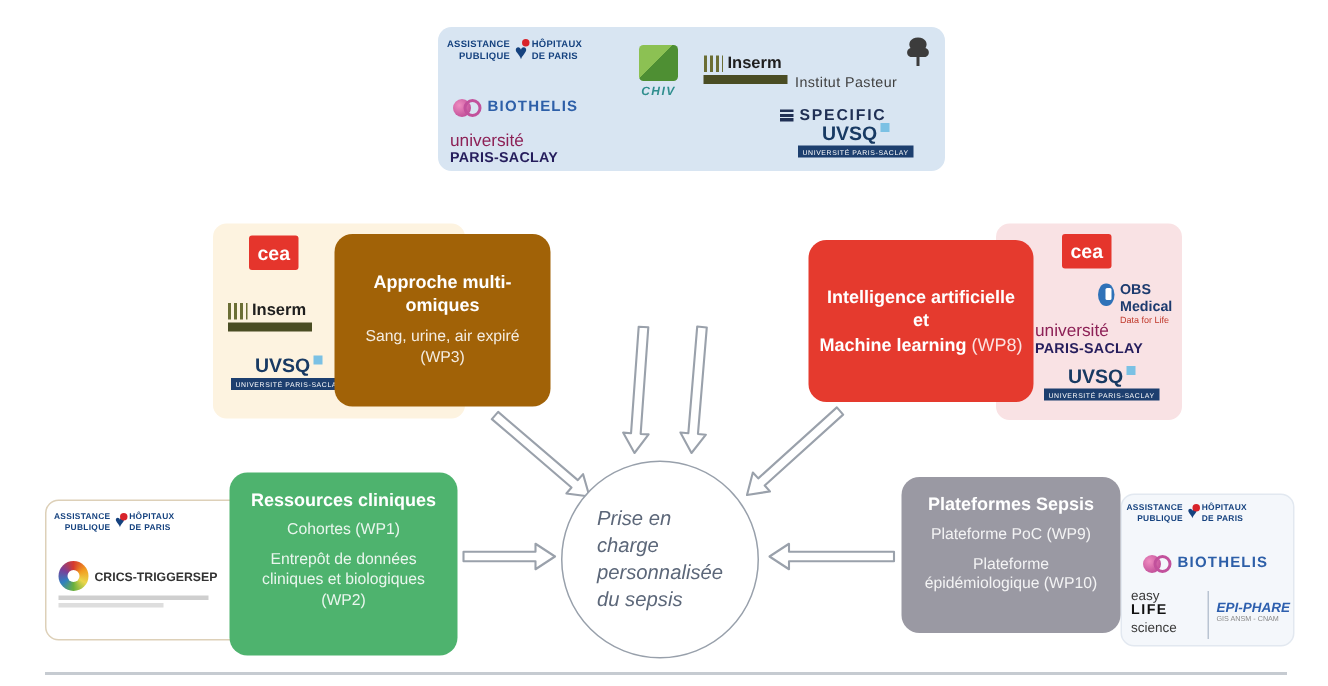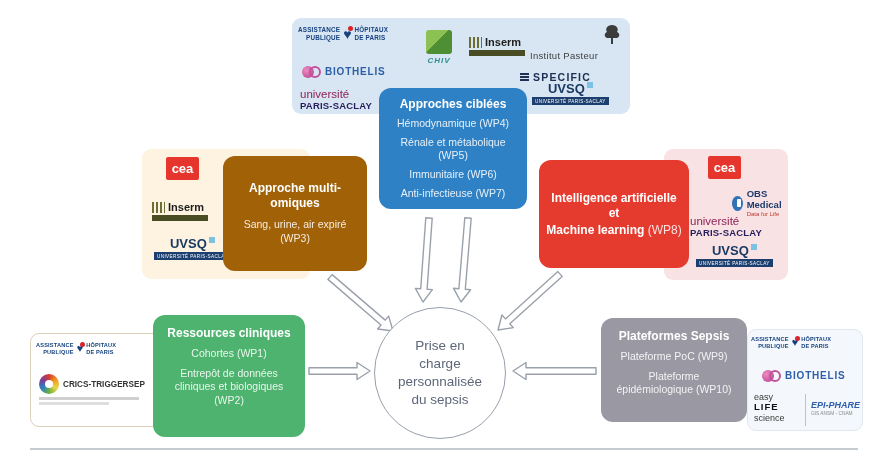--- a/index.html
+++ b/index.html
@@ -18,21 +18,21 @@
 
   .box-blue{left:379px;top:88px;width:148px;height:121px;background:#2e81c4;padding:9px 8px;gap:5px;}
   .box-orange{left:223px;top:156px;width:144px;height:115px;background:#a16207;justify-content:center;padding:8px;gap:7px;}
   .box-red{left:539px;top:160px;width:150px;height:108px;background:#e53a2e;justify-content:center;padding:8px 6px;gap:2px;}
   .box-green{left:153px;top:315px;width:152px;height:122px;background:#4eb36e;padding:11px 10px;gap:6px;}
   .box-gray{left:601px;top:318px;width:146px;height:104px;background:#9a99a3;padding:11px 8px;gap:6px;}
 
   .circle{position:absolute;left:374px;top:307px;width:132px;height:132px;z-index:2;
           background:#fff;border:1.6px solid #98a0ab;border-radius:50%;
           display:flex;align-items:center;justify-content:center;}
-  .circle-label{white-space:pre-line;text-align:center;font-size:13.5px;line-height:1.32;color:#5c6779;}
+  .circle-label{white-space:pre-line;text-align:left;font-size:13.5px;line-height:1.32;color:#5c6779;font-style:italic;}
 
   #arrows{position:absolute;left:0;top:0;z-index:1;}
   .arrow{fill:#ffffff;stroke:#9aa1ab;stroke-width:1.4;stroke-linejoin:round;}
 
   .bottom-line{position:absolute;left:30px;top:448px;width:828px;border-top:2px solid #c6cbd1;}
 
   
   .aphp{display:flex;align-items:center;gap:3px;}
   .aphp-t{font-size:6.3px;font-weight:bold;color:#15427f;line-height:1.25;white-space:pre-line;letter-spacing:.2px;}
   .ar{text-align:right;}
@@ -72,21 +72,21 @@
 
   .uvsq{display:flex;flex-direction:column;align-items:center;}
   .uvsq-row{display:flex;align-items:flex-start;}
   .uvsq-word{font-weight:bold;font-size:13px;color:#183a63;line-height:1;}
   .uvsq-dot{width:6px;height:6px;background:#7bc1e4;margin-left:2px;}
   .uvsq-band{margin-top:2px;background:#1d3f6f;color:#fff;font-size:4.6px;letter-spacing:.4px;padding:1.5px 3px;white-space:nowrap;}
 
   .cea{width:33px;height:23px;background:#e5352c;color:#fff;display:flex;align-items:center;justify-content:center;
        font-weight:bold;font-size:13px;border-radius:2px;}
 
-  .obs{display:flex;align-items:center;gap:4px;padding-left:42px;}
+  .obs{display:flex;gap:4px;padding-left:42px;}
   .obs-circ{width:15px;height:15px;border-radius:50%;background:#2f72b8;position:relative;}
   .obs-circ::after{content:"";position:absolute;left:5px;top:3px;width:4px;height:8px;background:#fff;border-radius:1px;}
   .obs-col{display:flex;flex-direction:column;line-height:1.15;}
   .obs-name{font-weight:bold;font-size:9.5px;color:#1c3a6e;}
   .obs-tag{font-size:6px;color:#c0392b;}
 
   .crics{display:flex;flex-direction:column;}
   .crics-row{display:flex;align-items:center;gap:4px;}
   .crics-swirl{width:20px;height:20px;border-radius:50%;position:relative;
     background:conic-gradient(#d63b2f,#f29c1f,#ead64b,#69b03e,#2e7fc1,#7a3f98,#d63b2f);}
@@ -251,27 +251,20 @@
 
   <svg id="arrows" width="885" height="457">
       <polygon points="332.1,274.6 385.2,320.1 388.7,316.1 393.0,331.0 377.6,329.0 381.0,325.0 327.9,279.4" class="arrow"></polygon>
       <polygon points="432.2,218.2 427.1,289.3 432.4,289.6 423.0,302.0 415.4,288.4 420.7,288.8 425.8,217.8" class="arrow"></polygon>
       <polygon points="471.2,218.3 465.3,289.3 470.6,289.8 461.0,302.0 453.6,288.3 458.9,288.8 464.8,217.7" class="arrow"></polygon>
       <polygon points="562.1,276.4 509.8,323.7 513.3,327.6 498.0,330.0 501.9,315.0 505.5,318.9 557.9,271.6" class="arrow"></polygon>
       <polygon points="309.0,367.8 357.0,367.8 357.0,362.5 370.0,371.0 357.0,379.5 357.0,374.2 309.0,374.2" class="arrow"></polygon>
       <polygon points="596.0,374.2 526.0,374.2 526.0,379.5 513.0,371.0 526.0,362.5 526.0,367.8 596.0,367.8" class="arrow"></polygon>
     </svg>
 
-  <div class="wpbox box-blue">
-    <div class="wp-title">Approches ciblées</div>
-    <div class="wp-item">Hémodynamique (WP4)</div>
-    <div class="wp-item">Rénale et métabolique (WP5)</div>
-    <div class="wp-item">Immunitaire (WP6)</div>
-    <div class="wp-item">Anti-infectieuse (WP7)</div>
-  </div>
 
   <div class="wpbox box-orange">
     <div class="wp-title">Approche multi-omiques</div>
     <div class="wp-item" style="max-width:126px;">Sang, urine, air expiré (WP3)</div>
   </div>
 
   <div class="wpbox box-red">
     <div class="wp-title">Intelligence artificielle et</div>
     <div class="wp-title">
       <span>Machine learning</span>

